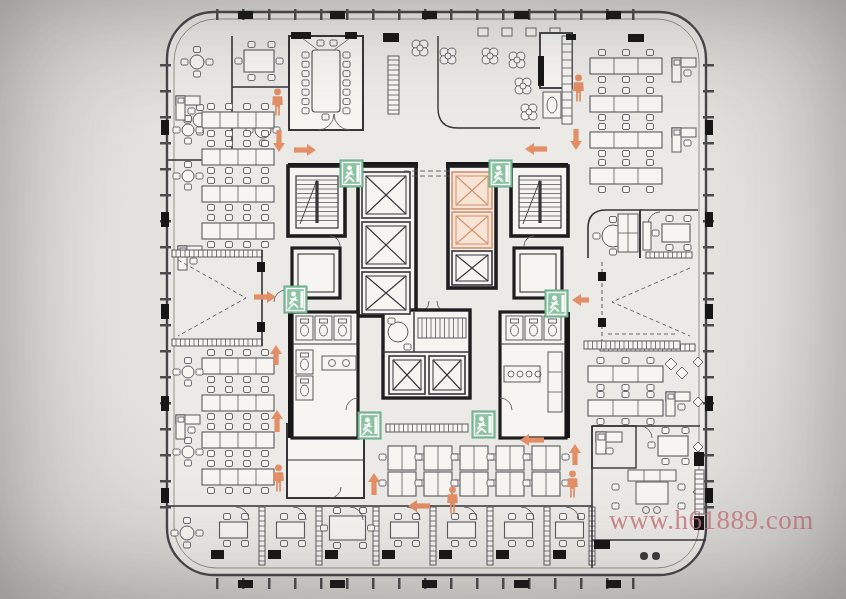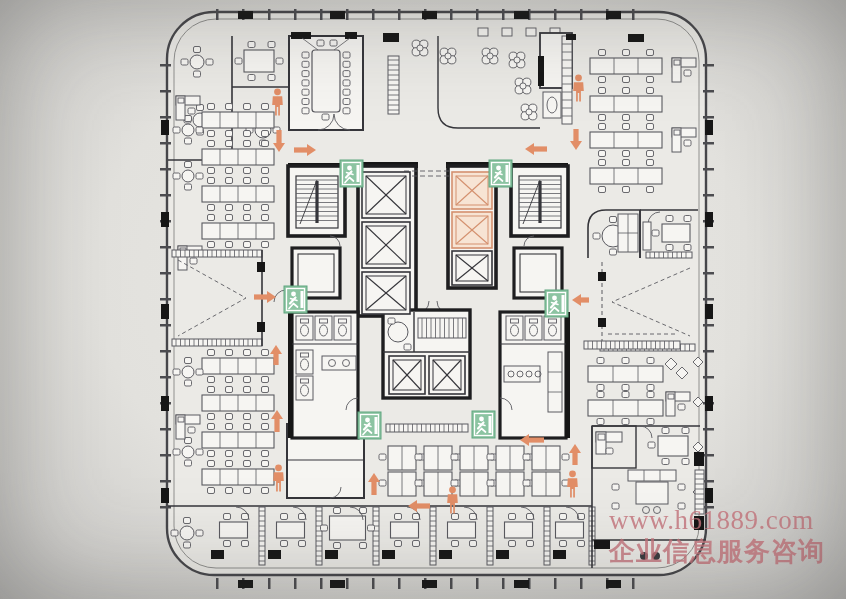--- a/index.html
+++ b/index.html
@@ -1105,16 +1105,15 @@
           <path d="M 447.8 494.2 L 457.2 494.2 L 457.8 503 L 454.9 503 L 454.9 513.5 L 453.2 513.5 L 453.2 505 L 451.8 505 L 451.8 513.5 L 450.1 513.5 L 450.1 503 L 447.2 503 Z" fill="#e28e67" stroke="none" stroke-width="1"></path>
         </g>
         <g>
           <circle cx="572.5" cy="473.8" r="3.4" fill="#e28e67" stroke="none" stroke-width="1"></circle>
           <path d="M 567.8 478.2 L 577.2 478.2 L 577.8 487 L 574.9 487 L 574.9 497.5 L 573.2 497.5 L 573.2 489 L 571.8 489 L 571.8 497.5 L 570.1 497.5 L 570.1 487 L 567.2 487 Z" fill="#e28e67" stroke="none" stroke-width="1"></path>
         </g>
       </g>
     </svg>
   <div class="watermark" style="color: rgb(197, 115, 123);">
     <span class="wm1">www.h61889.com</span>
-    <span class="wm2">企业信息服务咨询</span>
   </div>
   <div class="vignette"></div>
 </div>
 
 </body></html>

